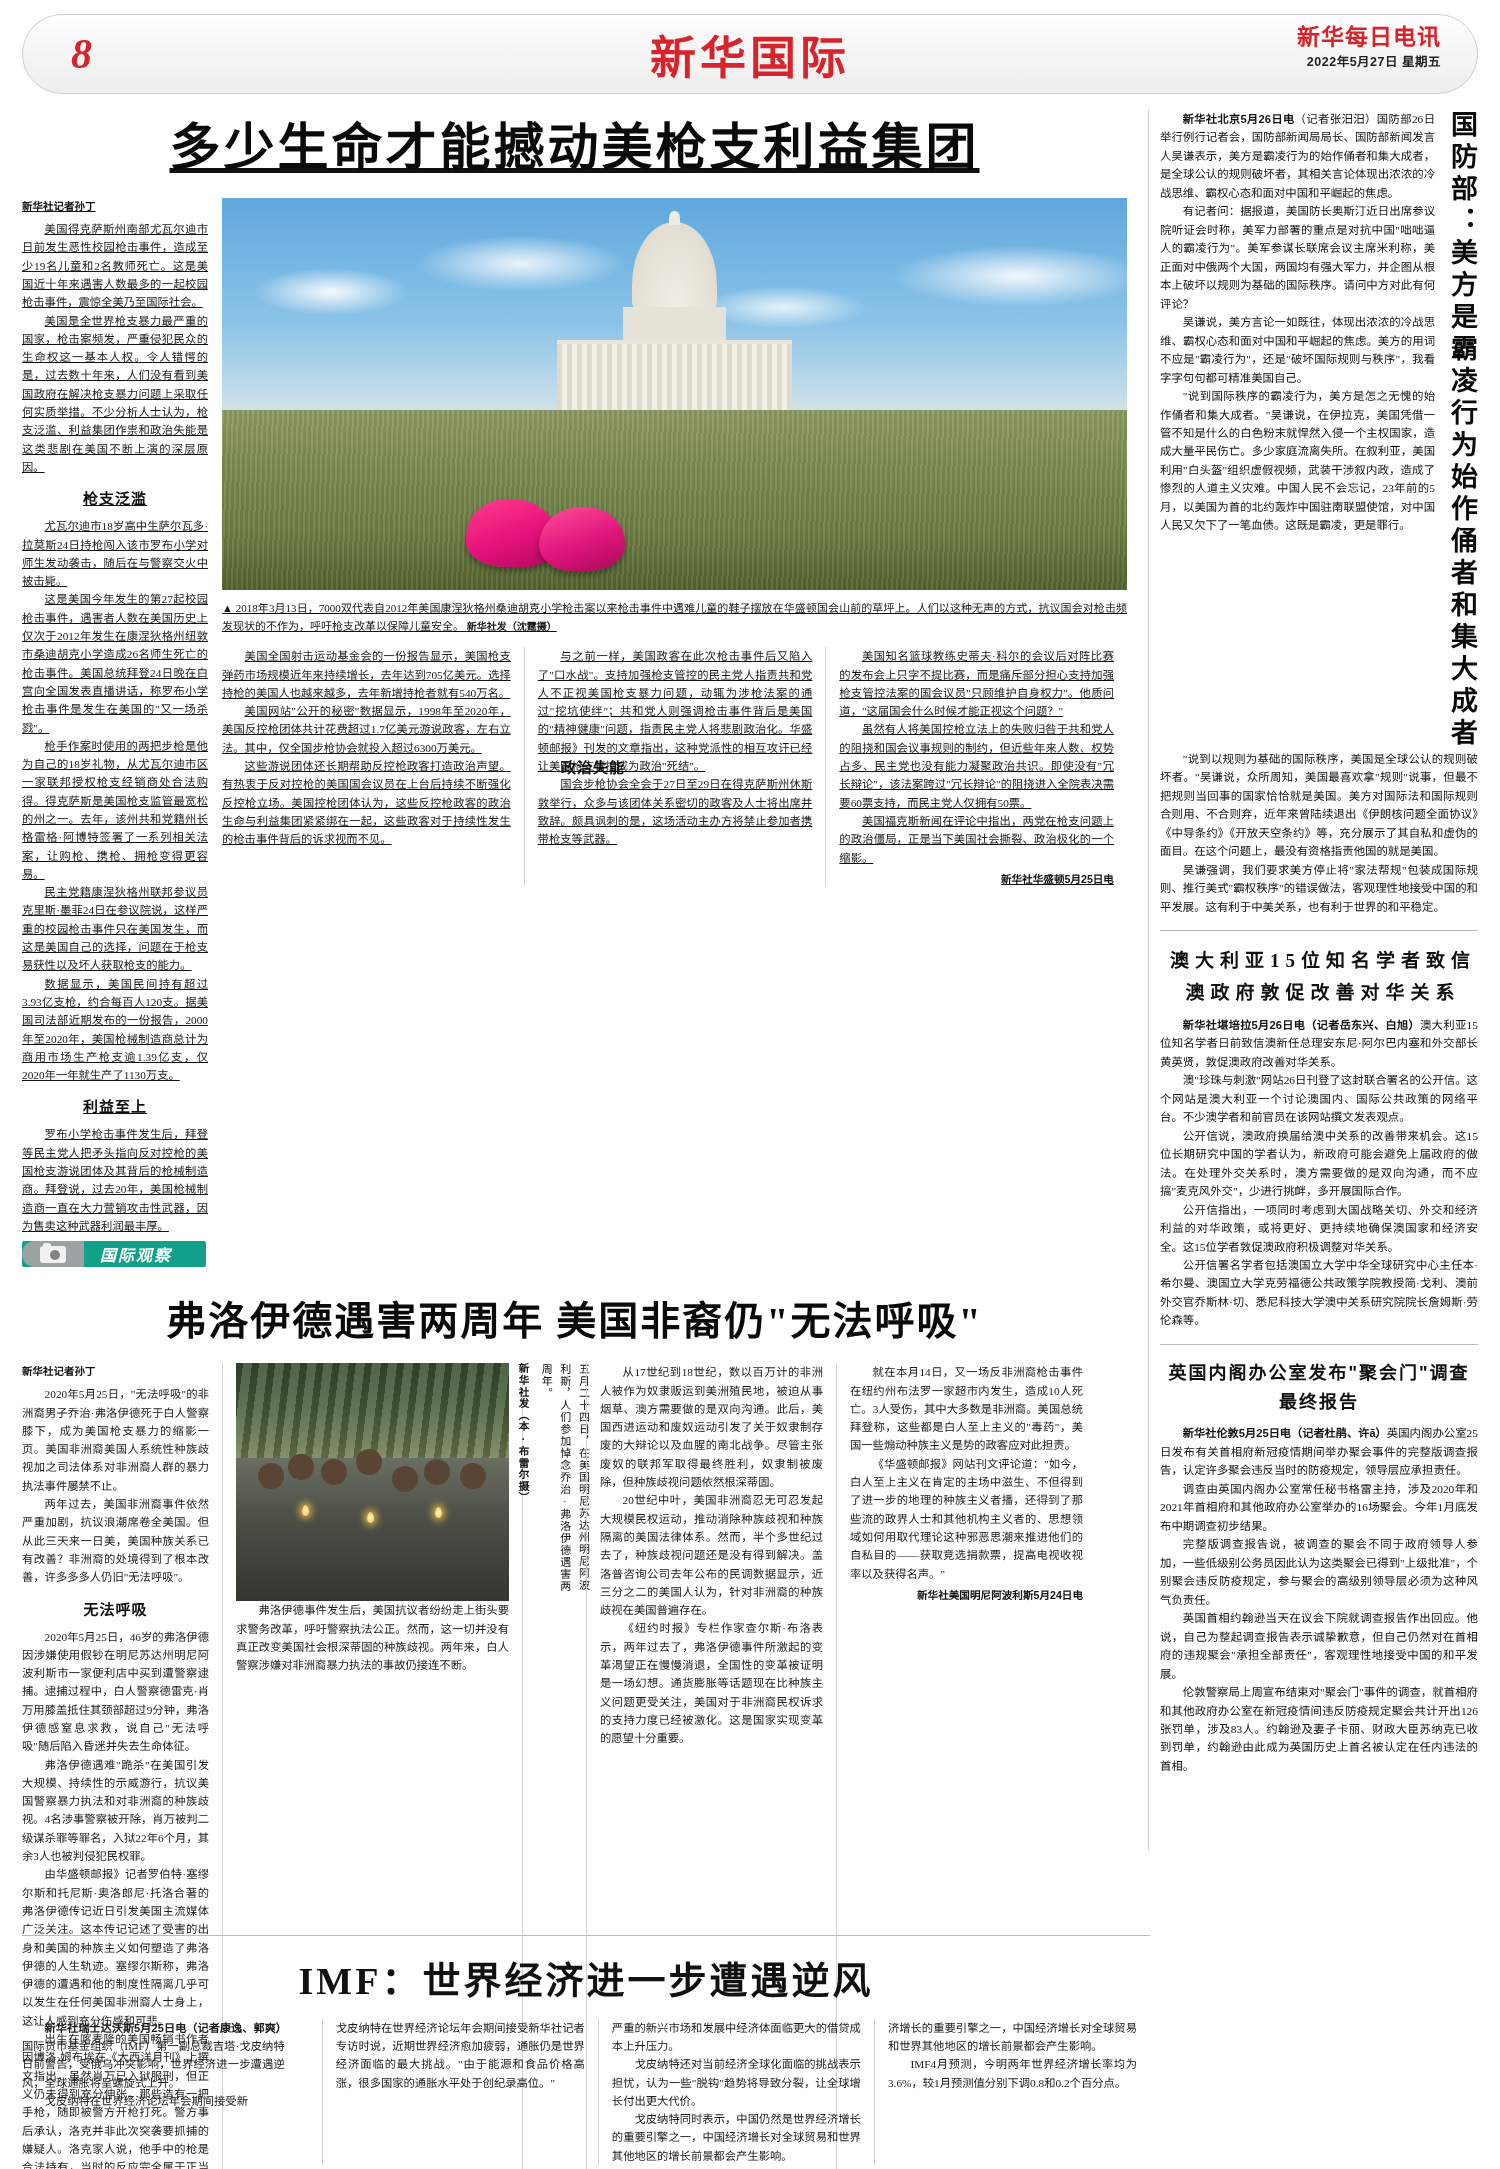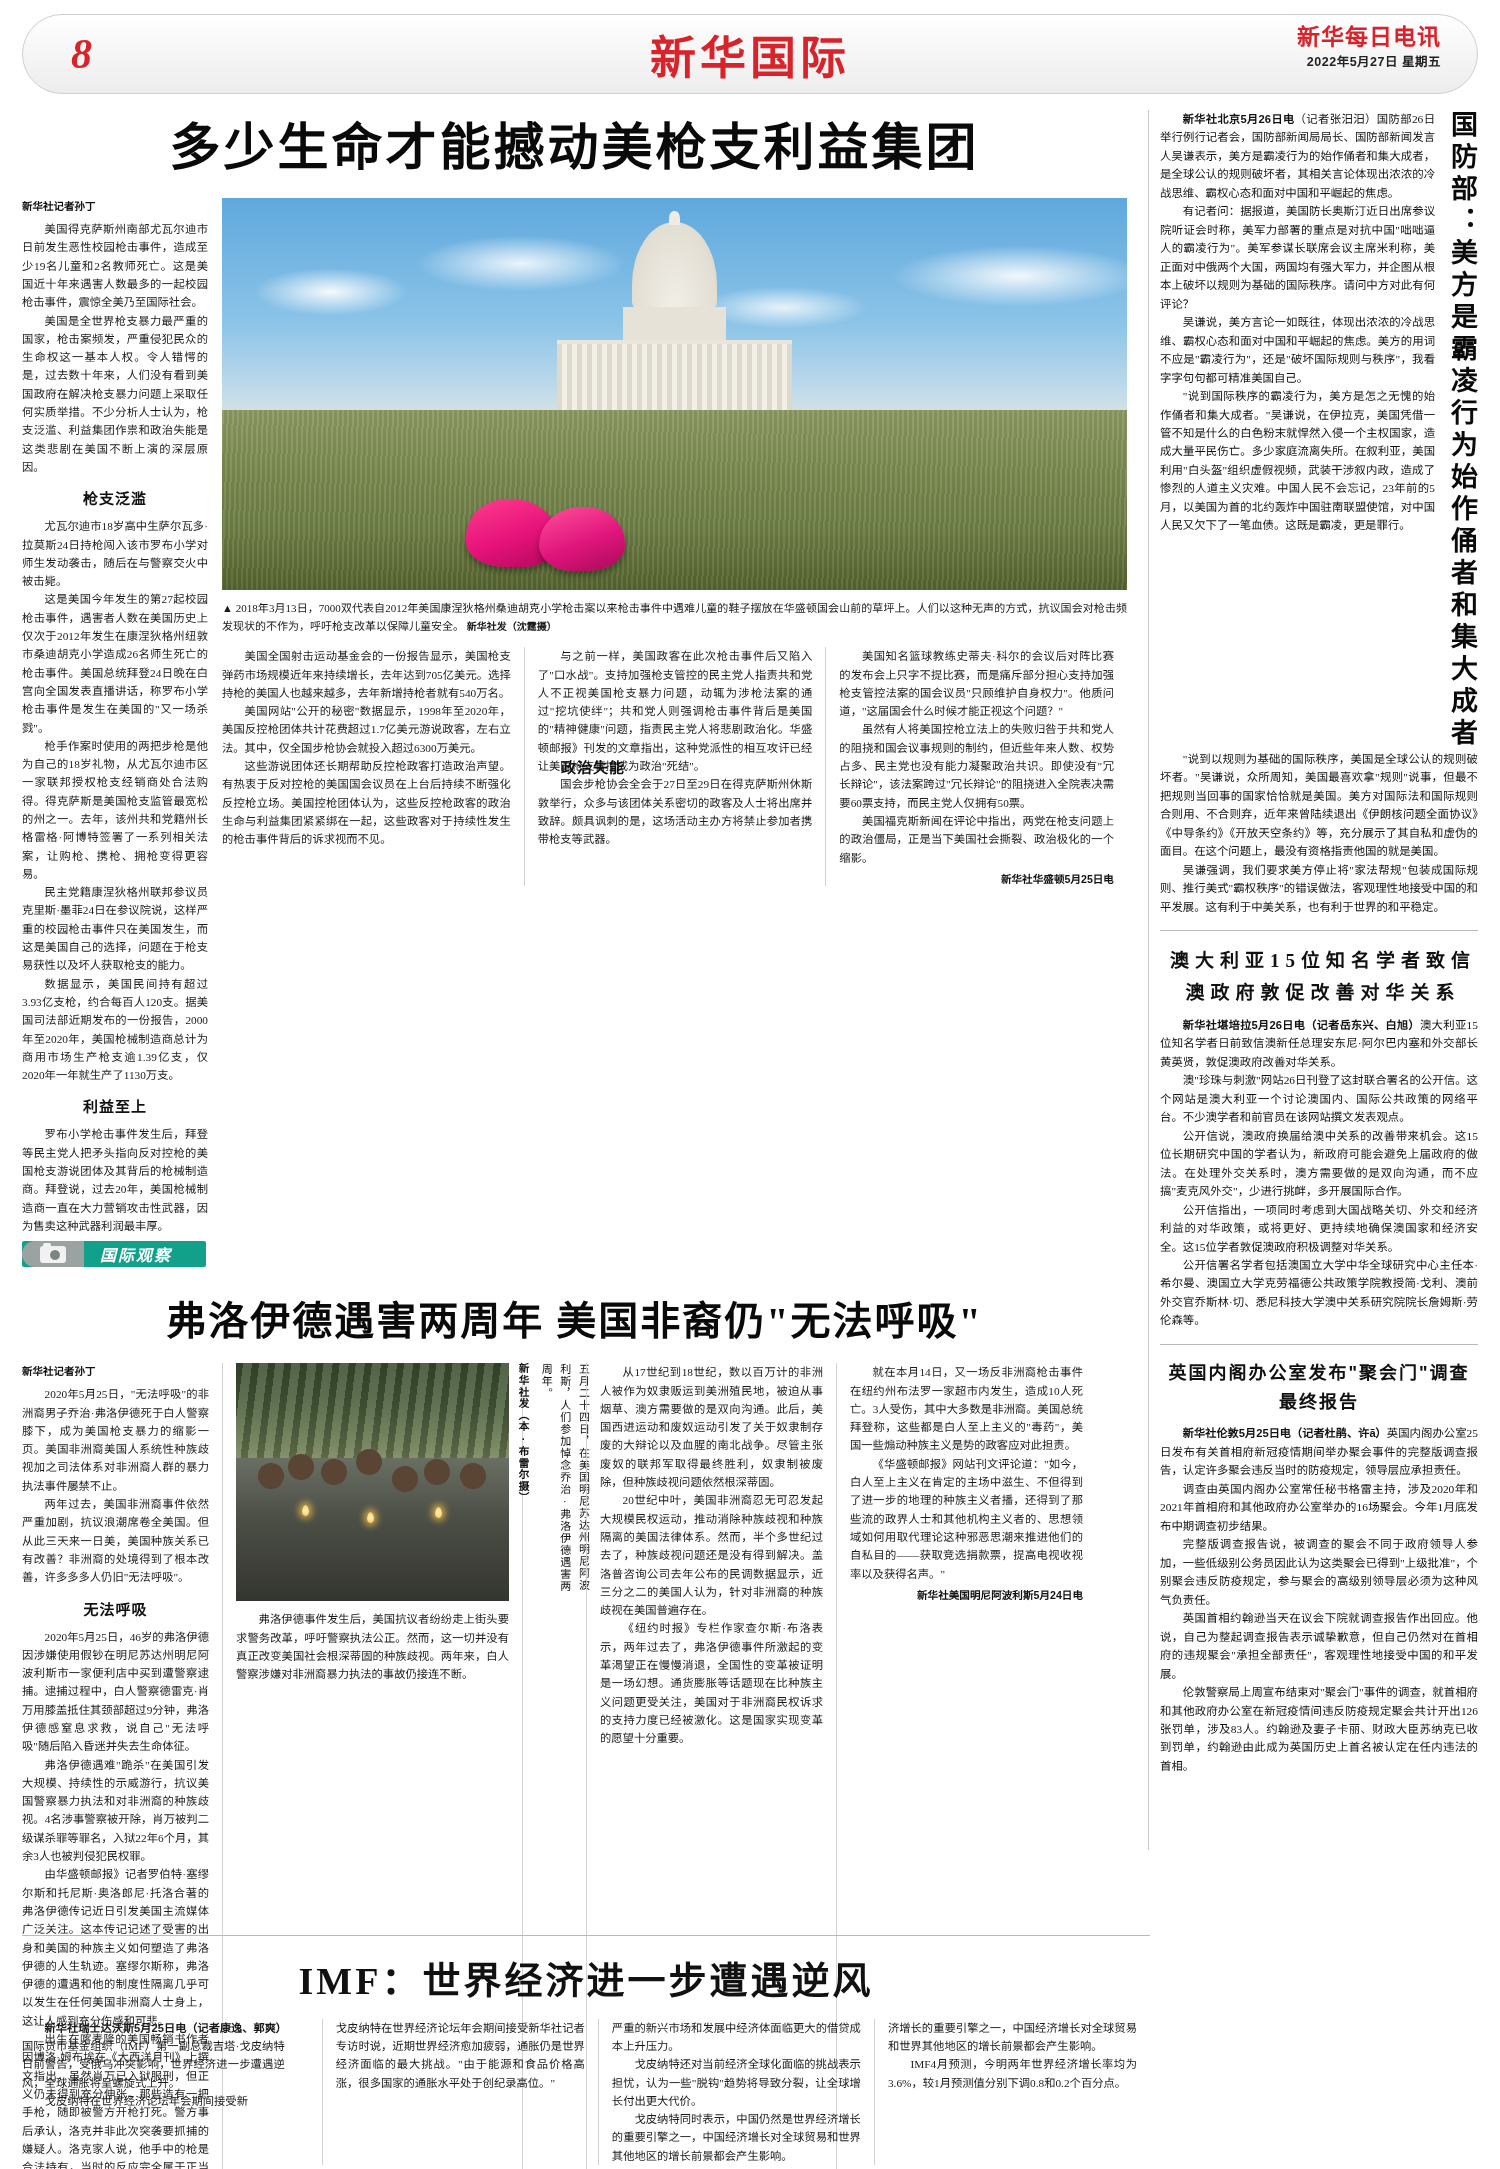--- a/index.html
+++ b/index.html
@@ -46,21 +46,21 @@
        margin:11px 0 9px 0;letter-spacing:1px;}
   .lead{font-family:"Liberation Sans",sans-serif;font-weight:700;font-size:11.2px;}
   .src{text-align:right;font-family:"Liberation Sans",sans-serif;font-weight:700;font-size:10.6px;margin-top:4px;}
 
   
   .h1-main{
     text-align:center;font-size:51px;font-weight:700;letter-spacing:3px;
     font-family:"Liberation Serif",serif;margin:26px 0 0 0;line-height:1.1;
     color:#0a0a0a;
   }
-  #story1{position:relative;margin-top:16px;}
+  #story1{position:relative;margin-top:16px;text-decoration:underline;}
   .s1-cols{display:flex;gap:0;}
   .s1-c1{width:200px;padding-right:14px;box-sizing:border-box;}
   .s1-rest{flex:1;}
 
   .photo1{width:100%;height:392px;position:relative;overflow:hidden;}
   .photo1 .sky{position:absolute;inset:0;
     background:linear-gradient(180deg,#5fa8dd 0%,#8cc4e8 32%,#bcd9ea 48%,#d8e4e4 56%,#9ba886 64%,#7d8f5c 78%,#5d7040 100%);}
   .photo1 .clouds{position:absolute;left:0;right:0;top:8%;height:40%;
     background:
       radial-gradient(ellipse 110px 34px at 12% 40%,rgba(255,255,255,.92),transparent 70%),
@@ -283,21 +283,21 @@
           <div class="head" style="left:19%;bottom:51%;"></div>
           <div class="head" style="left:31%;bottom:49%;"></div>
           <div class="head" style="left:44%;bottom:53%;"></div>
           <div class="head" style="left:57%;bottom:46%;"></div>
           <div class="head" style="left:69%;bottom:49%;"></div>
           <div class="head" style="left:82%;bottom:47%;"></div>
           <div class="flame" style="left:24%;bottom:36%;"></div>
           <div class="flame" style="left:48%;bottom:33%;"></div>
           <div class="flame" style="left:73%;bottom:35%;"></div>
         </div>
-        <p class="b" style="margin-top:9px;">弗洛伊德事件发生后，美国抗议者纷纷走上街头要求警务改革，呼吁警察执法公正。然而，这一切并没有真正改变美国社会根深蒂固的种族歧视。两年来，白人警察涉嫌对非洲裔暴力执法的事故仍接连不断。</p>
+        <p class="b" style="">弗洛伊德事件发生后，美国抗议者纷纷走上街头要求警务改革，呼吁警察执法公正。然而，这一切并没有真正改变美国社会根深蒂固的种族歧视。两年来，白人警察涉嫌对非洲裔暴力执法的事故仍接连不断。</p>
       </div>
 
       <div class="col" style="width:64px;display:flex;justify-content:center;gap:5px;">
         <div class="vcap-src">新华社发（本·布雷尔摄）</div>
         <div class="vcap">五月二十四日，在美国明尼苏达州明尼阿波利斯，人们参加悼念乔治·弗洛伊德遇害两周年。</div>
       </div>
 
       <div class="col" style="width:250px;">
         <p class="b">从17世纪到18世纪，数以百万计的非洲人被作为奴隶贩运到美洲殖民地，被迫从事烟草、澳方需要做的是双向沟通。此后，美国西进运动和废奴运动引发了关于奴隶制存废的大辩论以及血腥的南北战争。尽管主张废奴的联邦军取得最终胜利，奴隶制被废除，但种族歧视问题依然根深蒂固。</p>
         <p class="b">20世纪中叶，美国非洲裔忍无可忍发起大规模民权运动，推动消除种族歧视和种族隔离的美国法律体系。然而，半个多世纪过去了，种族歧视问题还是没有得到解决。盖洛普咨询公司去年公布的民调数据显示，近三分之二的美国人认为，针对非洲裔的种族歧视在美国普遍存在。</p>

